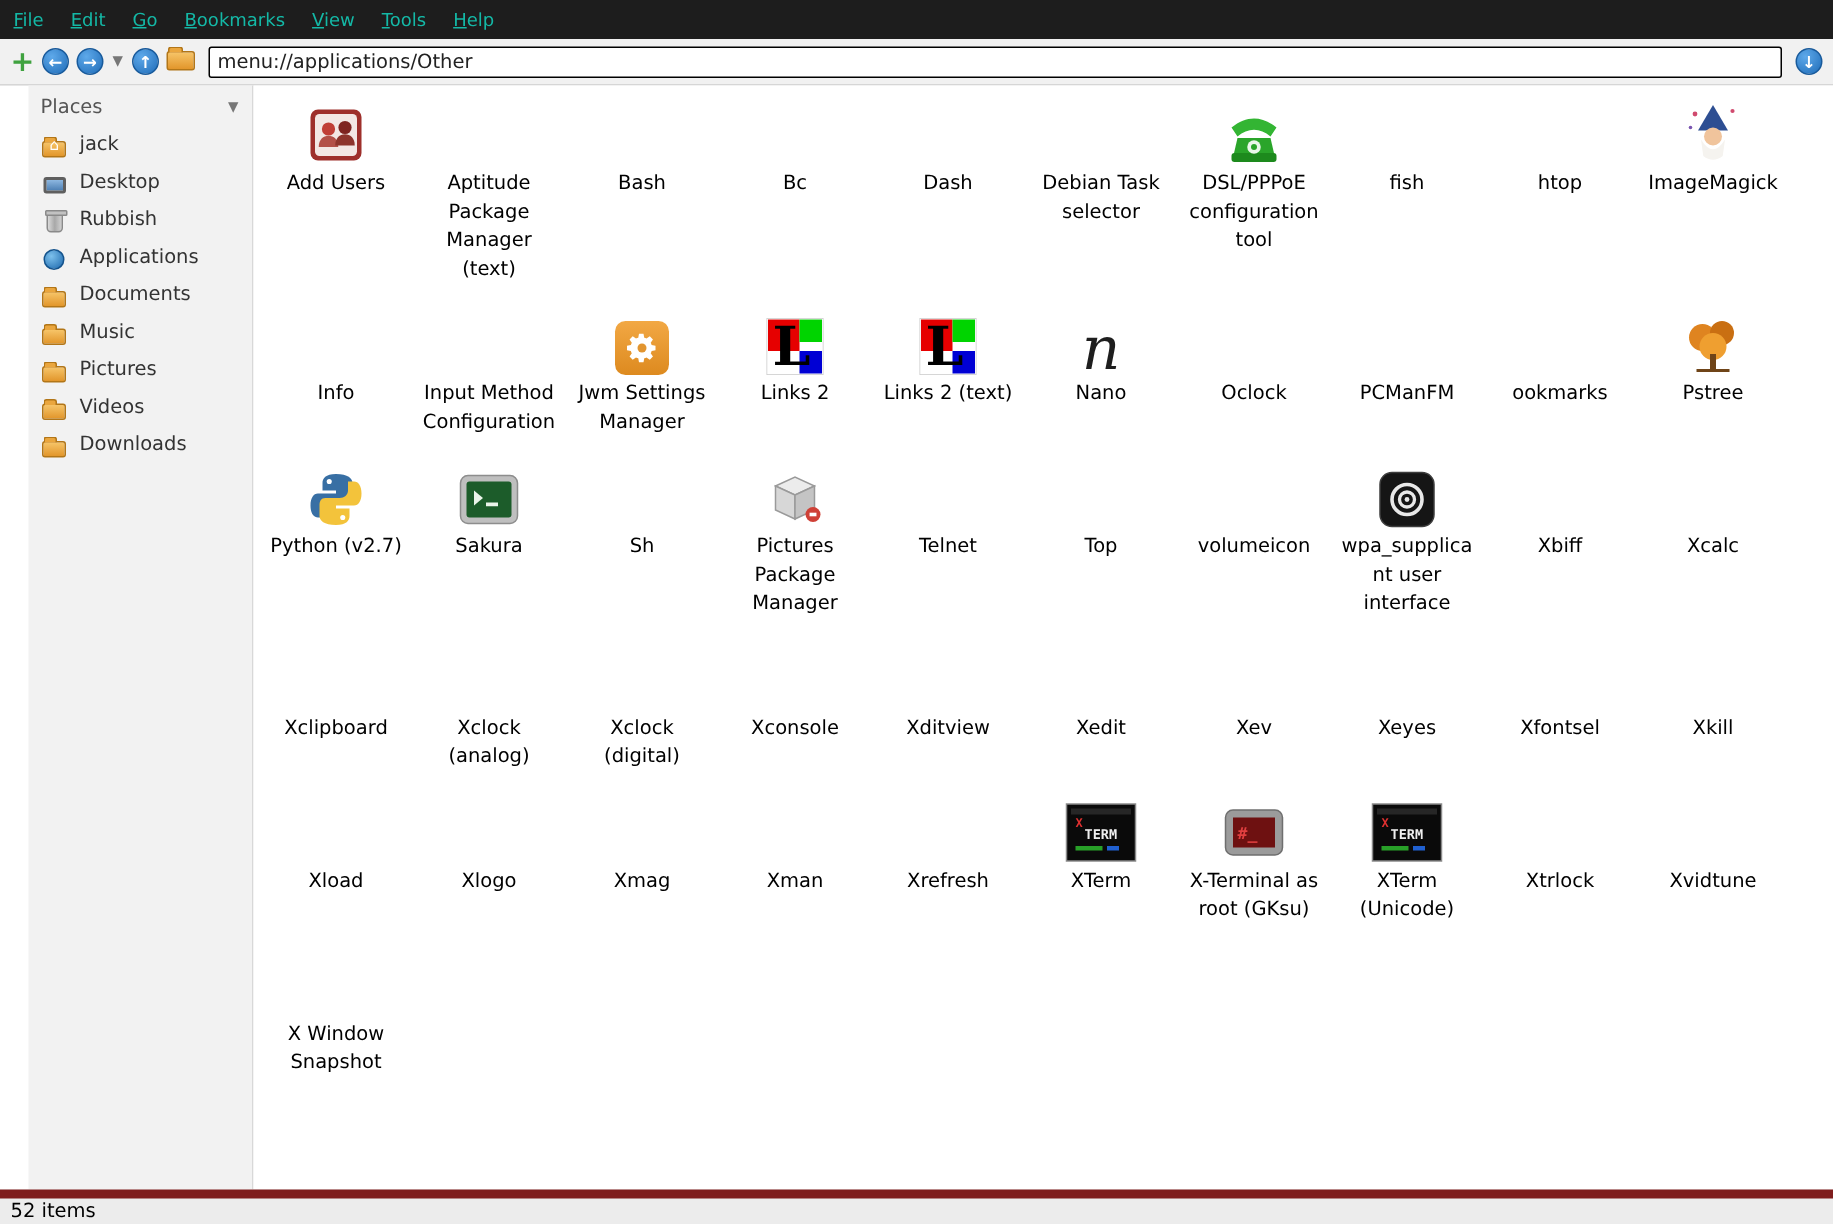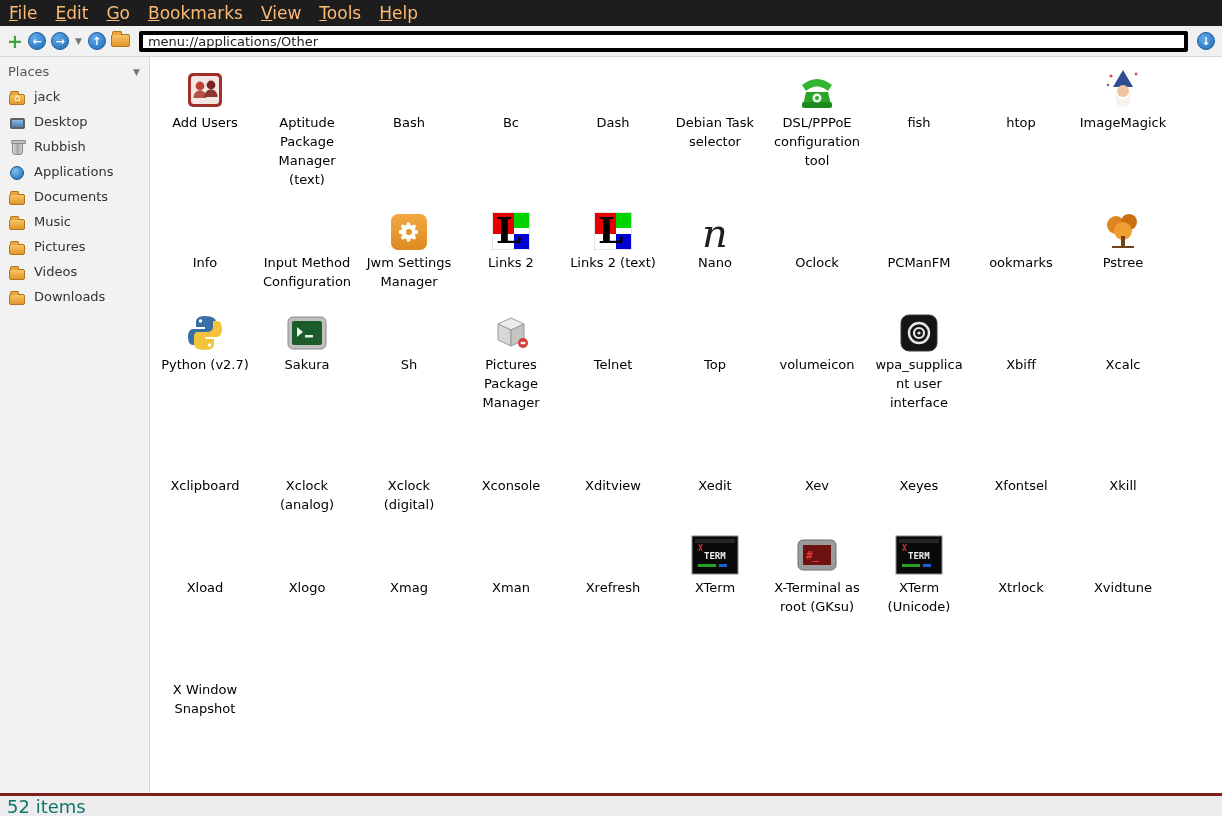--- a/index.html
+++ b/index.html
@@ -1,54 +1,54 @@
 <!DOCTYPE html>
 <html><head>
 <meta charset="utf-8">
 <style>
   * { box-sizing: border-box; margin: 0; padding: 0; }
   html,body { width:1222px; height:816px; overflow:hidden; }
   body { font-family:"DejaVu Sans","Liberation Sans",sans-serif; background:#fff; }
   #app { display:flex; flex-direction:column; width:1222px; height:816px; }
 
   
-  #menubar { height:26px; background:#1d1d1d; color:#fdba74; display:flex; align-items:center; font-size:17px; flex:0 0 auto;text-align:right; }
+  #menubar { height:26px; background:#1d1d1d; color:#14b8a6; display:flex; align-items:center; font-size:12px; flex:0 0 auto;text-align:right; }
   .menu-item { padding:0 9px; line-height:26px; cursor:default; }
   .menu-item u { text-decoration:underline; }
 
   
   #toolbar { height:31px; background:#f1f1f1; border-bottom:1px solid #d6d6d6; display:flex; align-items:center; gap:5px; padding:0 7px; flex:0 0 auto; }
   .tb-circle { width:18px; height:18px; border-radius:50%; background:radial-gradient(circle at 35% 30%, #5ea9ea, #1f6cb8); border:1px solid #185a9b; color:#fff; font-size:11px; font-weight:bold; display:flex; align-items:center; justify-content:center; line-height:1; cursor:default; }
   .tb-plus { color:#3fa23f; font-size:19px; font-weight:bold; width:16px; text-align:center; line-height:1; cursor:default; }
   .tb-caret { color:#777; font-size:9px; padding:0 1px; cursor:default; }
   .tb-folder { position:relative; width:19px; height:13px; background:linear-gradient(#f6c468,#e2962b); border:1px solid #b27618; border-radius:2px; margin-top:3px; display:inline-block; }
   .tb-folder::before { content:""; position:absolute; top:-4px; left:0; width:8px; height:3px; background:#eaa63e; border:1px solid #b27618; border-bottom:none; border-radius:2px 2px 0 0; }
-  .addressbar { flex:1; height:21px; border:4px solid #000000; border-radius:2px; background:#fff; font-size:13px; padding:0 5px; color:#222; margin:0 4px; font-family:"DejaVu Sans","Liberation Sans",sans-serif; }
+  .addressbar { flex:1; height:21px; border:1px solid #000000; border-radius:2px; background:#fff; font-size:13px; padding:0 5px; color:#222; margin:0 4px; font-family:"DejaVu Sans","Liberation Sans",sans-serif; }
 
   
-  #content { flex:1; display:flex; min-height:0; }
+  #content { flex:1; display:flex; min-height:0;margin-left:19px; }
   #sidebar { width:150px; background:#f2f2f2; border-right:1px solid #d8d8d8; flex:0 0 auto; font-size:13px; color:#333; }
   .sidebar-header { display:flex; justify-content:space-between; align-items:center; padding:7px 8px 6px 8px; color:#555; }
   .side-item { display:flex; gap:8px; padding:4px 8px; cursor:default; }
   .side-icon { width:18px; height:17px; display:flex; align-items:center; justify-content:center; flex:0 0 auto; }
   .mini-folder { position:relative; width:16px; height:11px; background:linear-gradient(#f6c468,#e2962b); border:1px solid #b27618; border-radius:2px; margin-top:3px; }
   .mini-folder::before { content:""; position:absolute; top:-4px; left:0; width:7px; height:3px; background:#eaa63e; border:1px solid #b27618; border-bottom:none; border-radius:2px 2px 0 0; }
   .mini-home::after { content:"⌂"; position:absolute; top:-3px; left:4px; font-size:10px; color:#fff; }
   .mini-desktop { width:15px; height:11px; border:2px solid #5f5f5f; background:linear-gradient(#8db7e0,#4d7fb3); border-radius:2px; margin-top:2px; }
   .mini-trash { position:relative; width:11px; height:13px; background:linear-gradient(90deg,#d9d9d9,#a8a8a8,#d0d0d0); border:1px solid #8a8a8a; border-radius:2px 2px 3px 3px; margin-top:2px; }
   .mini-trash::before { content:""; position:absolute; top:-3px; left:-2px; width:13px; height:2px; background:#c2c2c2; border:1px solid #8a8a8a; border-radius:1px; }
   .mini-apps { width:14px; height:14px; border-radius:50%; background:radial-gradient(circle at 35% 32%, #7cc0ec, #1c67ac); border:1px solid #14538c; }
 
   #main { flex:1; background:#fff; overflow:hidden; }
   #icon-grid { display:grid; grid-template-columns:repeat(10,102px); row-gap:14px; padding:6px 0 0 4px; justify-content:start; }
   .cell { display:flex; flex-direction:column; align-items:center; cursor:default; }
   .icon-area { height:50px; display:flex; align-items:flex-end; justify-content:center; padding-bottom:3px; }
   .cell-label { font-size:13px; line-height:19px; color:#000000; text-align:center; max-width:90px; overflow-wrap:break-word; word-break:break-word; }
 
-  #statusbar { height:23px; background:#ececec; border-top:3px solid #7f1d1d; display:flex; align-items:center; padding:0 7px; font-size:18px; color:#0f766e; flex:0 0 auto; }
+  #statusbar { height:23px; background:#ececec; border-top:6px solid #7f1d1d; display:flex; align-items:center; padding:0 7px; font-size:13px; color:#000000; flex:0 0 auto; }
 </style>
 </head>
 <body>
 
 <div id="app">
 
   <nav id="menubar">
       <span class="menu-item"><u>F</u>ile</span>
       <span class="menu-item"><u>E</u>dit</span>
       <span class="menu-item"><u>G</u>o</span>

